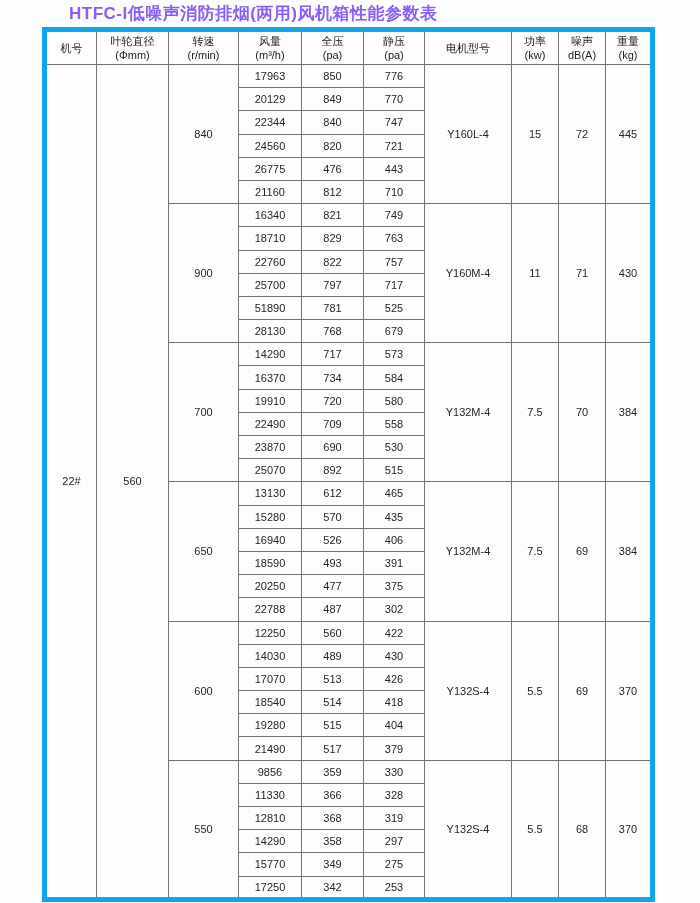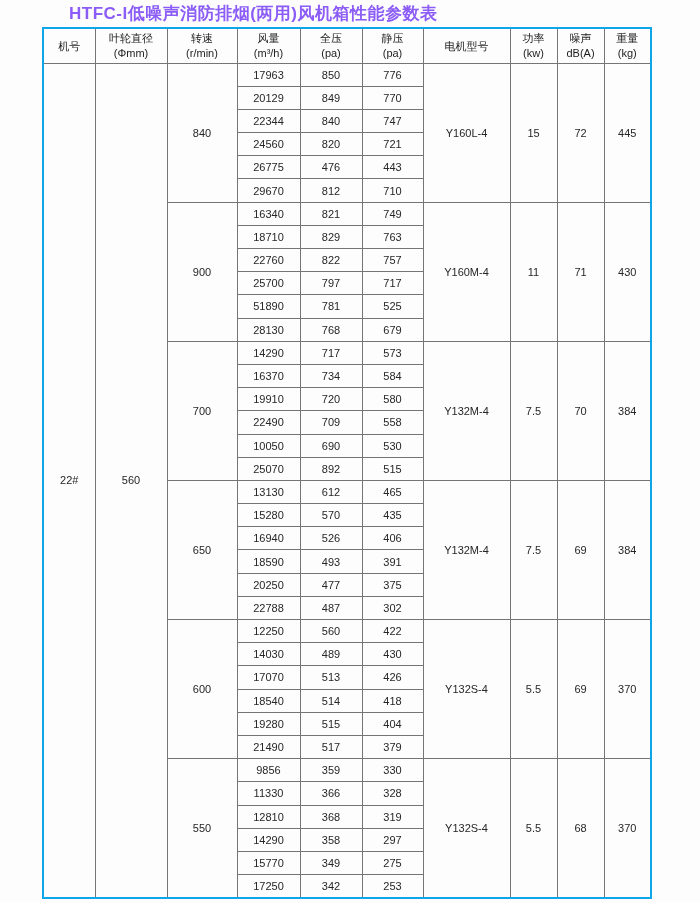--- a/index.html
+++ b/index.html
@@ -26,21 +26,21 @@
     color: #8b5cf6;
     white-space: nowrap;
     margin-left: 24px;
   }
   table.spec {
     position: absolute;
     left: 42px;
     top: 27px;
     border-collapse: collapse;
     table-layout: fixed;
-    border: 2px solid #0ea5e9;
+    border: 5px solid #0ea5e9;
   }
   table.spec th,
   table.spec td {
     border: 1px solid #757575;
     text-align: center;
     vertical-align: middle;
     padding: 0;
     font-size: 11px;
     font-weight: normal;
     color: #262626;
@@ -152,21 +152,21 @@
           <td>24560</td>
           <td>820</td>
           <td>721</td>
         </tr>
         <tr>
           <td>26775</td>
           <td>476</td>
           <td>443</td>
         </tr>
         <tr>
-          <td>29670</td>
+          <td>21160</td>
           <td>812</td>
           <td>710</td>
         </tr>
         <tr>
           <td rowspan="6">900</td>
           <td>16340</td>
           <td>821</td>
           <td>749</td>
           <td rowspan="6">Y160M-4</td>
           <td rowspan="6">11</td>
@@ -217,21 +217,21 @@
           <td>19910</td>
           <td>720</td>
           <td>580</td>
         </tr>
         <tr>
           <td>22490</td>
           <td>709</td>
           <td>558</td>
         </tr>
         <tr>
-          <td>10050</td>
+          <td>23870</td>
           <td>690</td>
           <td>530</td>
         </tr>
         <tr>
           <td>25070</td>
           <td>892</td>
           <td>515</td>
         </tr>
         <tr>
           <td rowspan="6">650</td>

